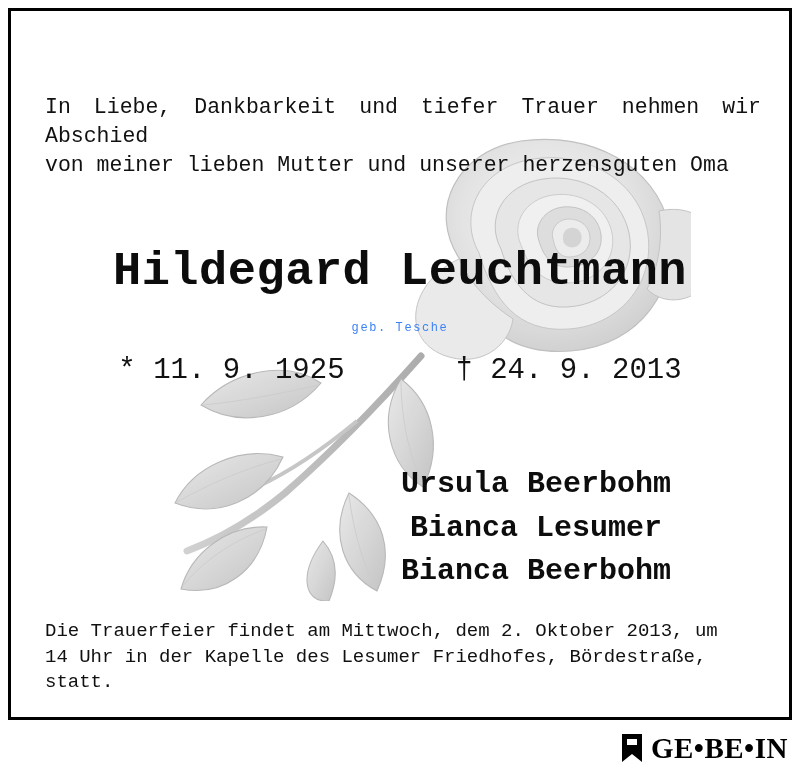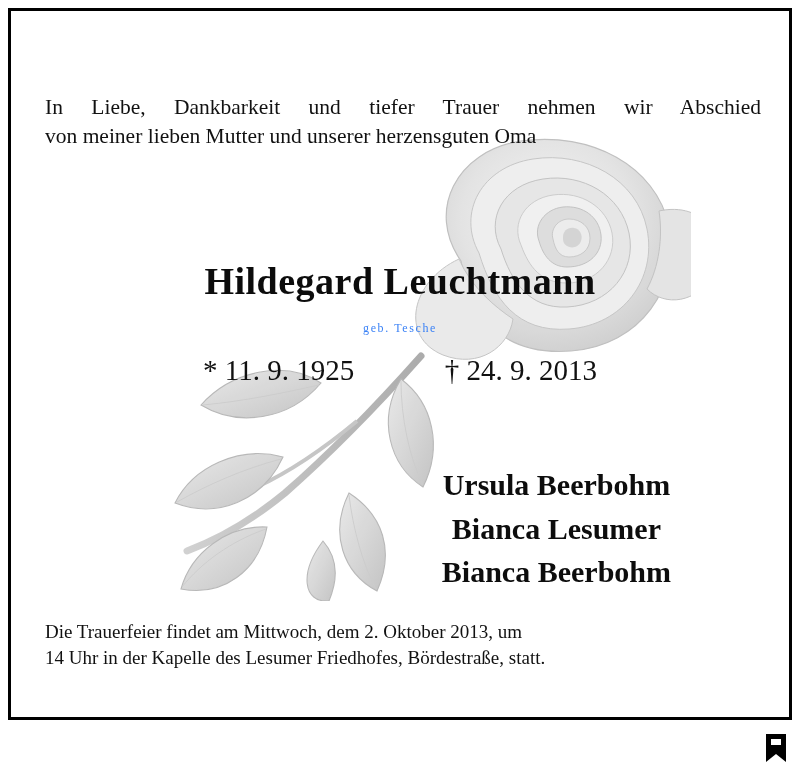--- a/index.html
+++ b/index.html
@@ -21,20 +21,21 @@
   .notice {
     position: absolute;
     left: 8px;
     top: 8px;
     width: 784px;
     height: 712px;
     border: 3px solid #000000;
     background: #ffffff;
     box-sizing: border-box;
     overflow: hidden;
+    font-family: Liberation Mono, monospace;
   }
   .inner {
     position: absolute;
     left: 0;
     top: 0;
     right: 0;
     bottom: 0;
   }
 
   
@@ -60,23 +61,23 @@
     text-align: justify;
     text-align-last: left;
   }
   .intro .l1 { display: block; text-align: justify; text-align-last: justify; }
   .intro .l2 { display: block; }
 
   .name {
     position: absolute;
     left: 0;
     right: 0;
-    top: 248px;
-    text-align: center;
-    font-size: 38px;
+    top: 234px;
+    text-align: center;
+    font-size: 47px;
     font-weight: bold;
     letter-spacing: 0.5px;
     color: #0c0c0c;
   }
   .maiden {
     position: absolute;
     left: 0;
     right: 0;
     top: 310px;
     text-align: center;
@@ -229,15 +230,16 @@
       </div>
 
     </div>
   </div>
 
   <div class="logo">
     <svg class="logo-mark" viewBox="0 0 24 30" aria-hidden="true">
       <path d="M2,1 H22 V29 L12,21 L2,29 Z" fill="#000000"></path>
       <path d="M7,6 H17 V12 H7 Z" fill="#ffffff"></path>
     </svg>
+    <span class="logo-text">GE•BE•IN</span>
   </div>
 
 </div>
 
 </body></html>

